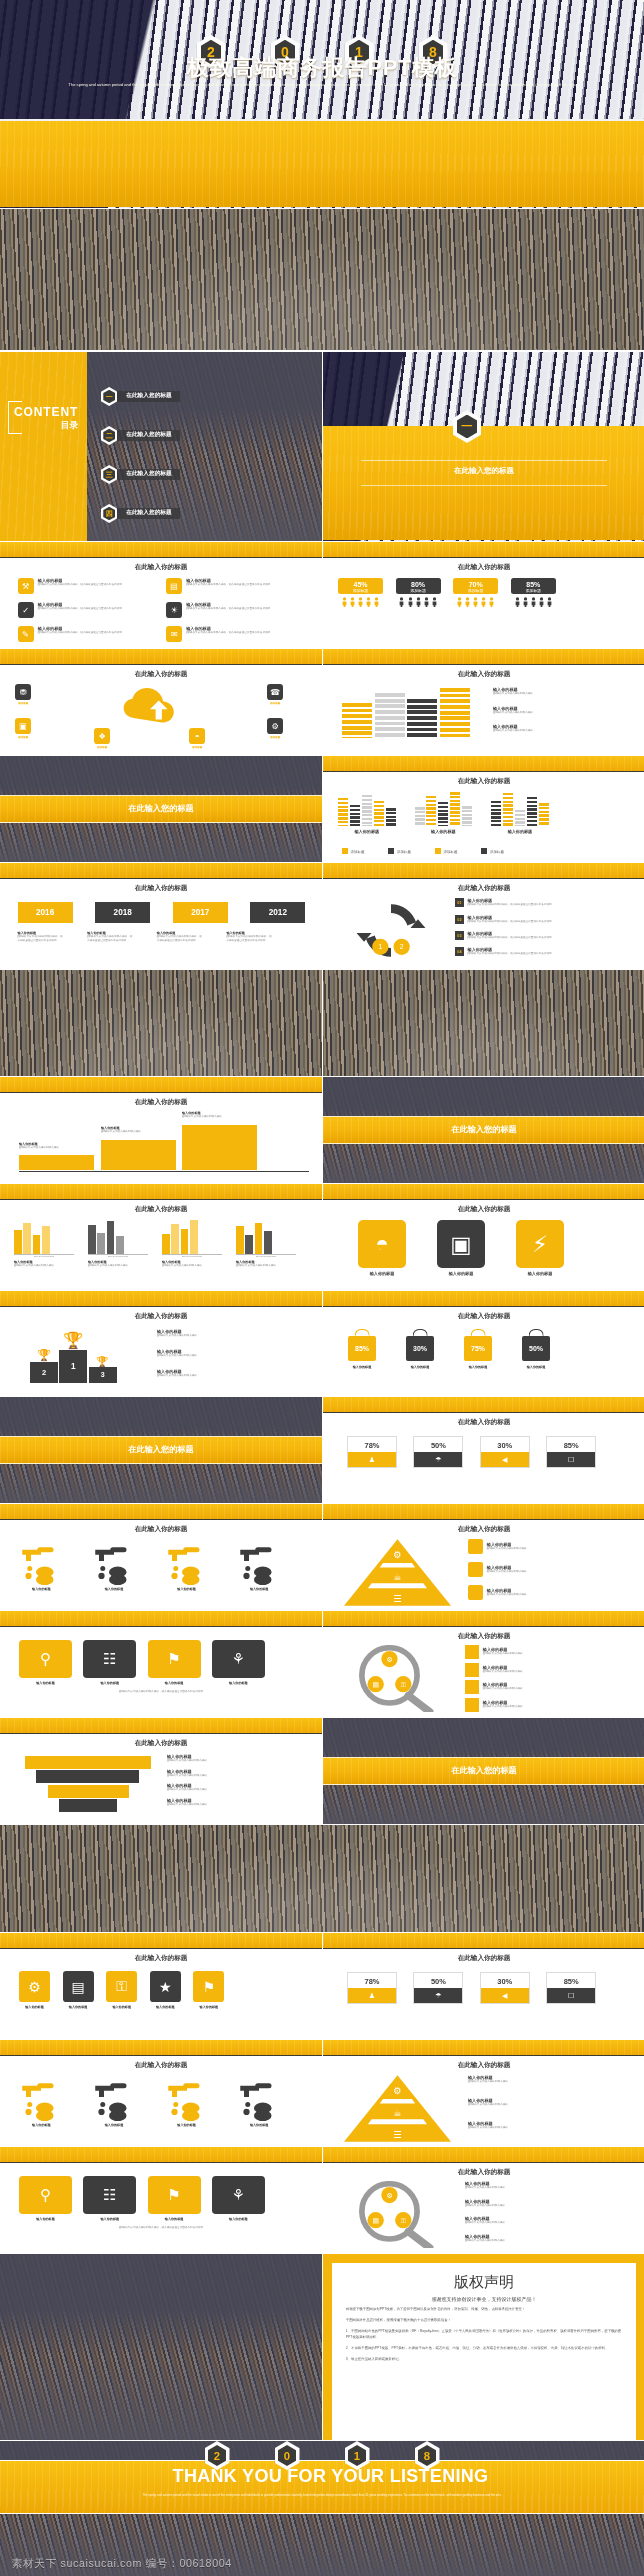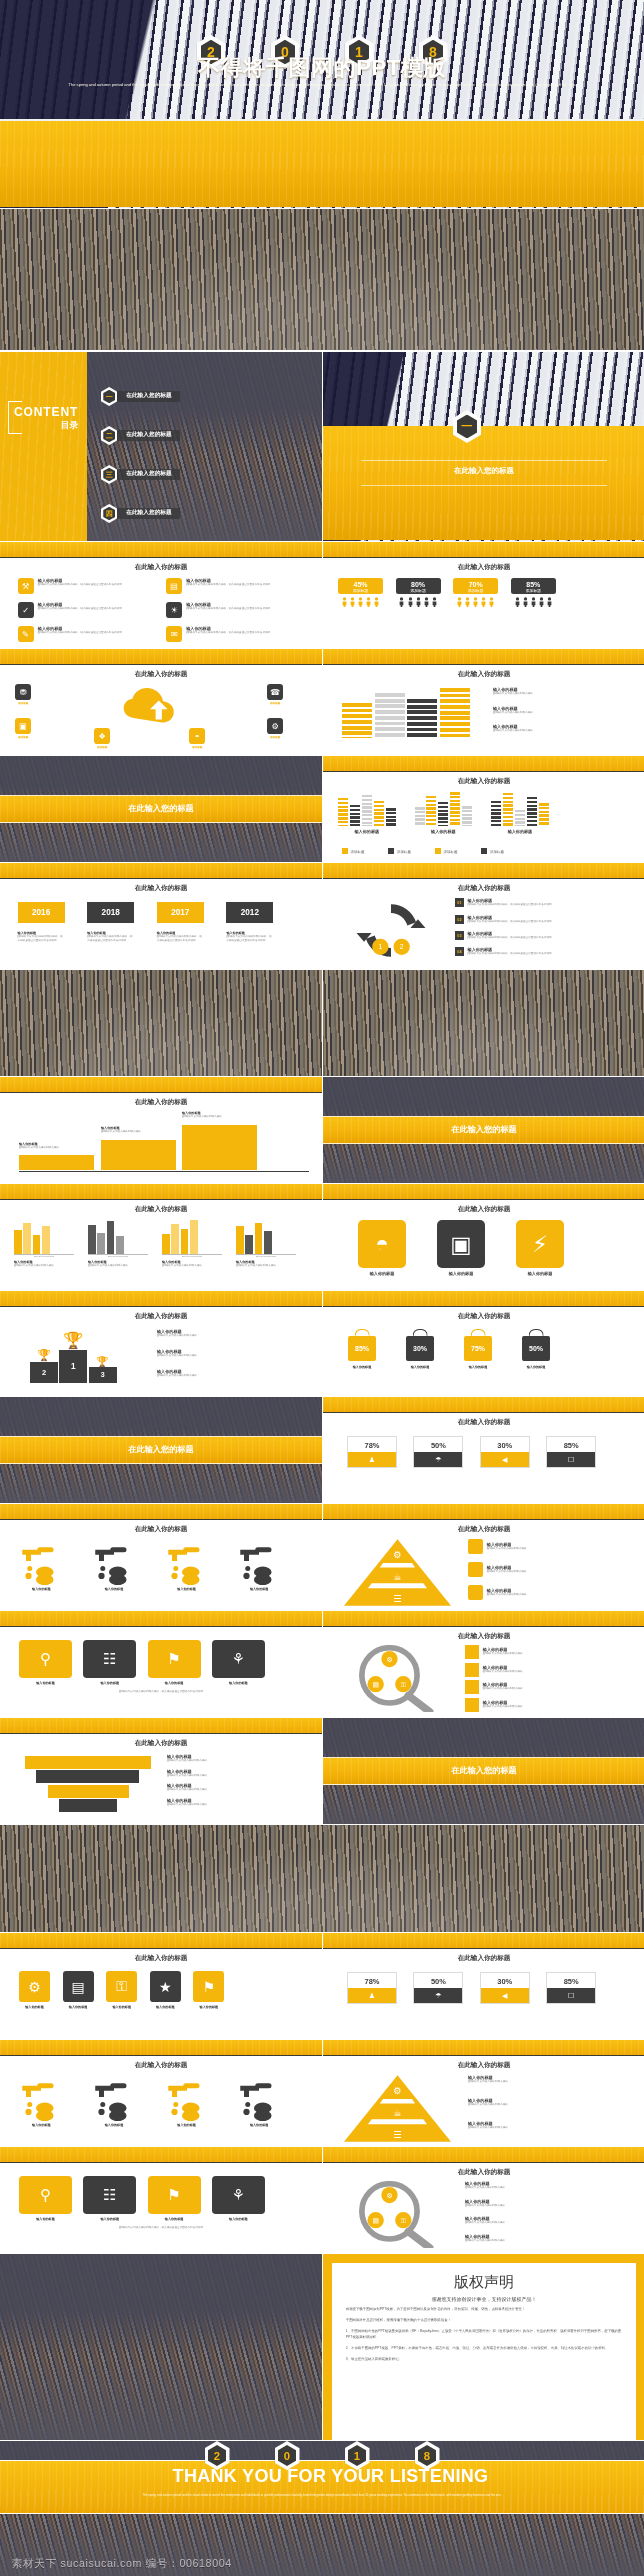--- a/index.html
+++ b/index.html
@@ -111,21 +111,21 @@
   .mini-p { font-size:2.6px; color:#8a8a8a; line-height:1.6; }
 
   .pct-card { width:45px; border-radius:2.5px; padding:2.5px 0 1.9px; text-align:center; color:#fff; }
   .pct-card .big { font-size:7px; font-weight:bold; }
   .pct-card .sm { font-size:3.8px; }
   .person { width:5px; height:10px; display:inline-block; }
 
   .legend-chip { width:5.7px; height:5.7px; display:inline-block; vertical-align:-0.6px; }
   .legend-txt { font-size:3.5px; color:#4a4a4a; }
 
-  .year-box { width:47px; height:21.4px; display:flex; align-items:center; justify-content:center; font-size:8.2px; font-weight:bold; }
+  .year-box { width:55px; height:21.4px; display:flex; align-items:center; justify-content:center; font-size:8.2px; font-weight:bold; }
   .year-y { background:#F5B60C; color:#fff; }
   .year-d { background:#3d3d3d; color:#fff; }
 
   .num-badge { width:8.8px; height:8.8px; background:#3d3d3d; color:#F5B60C; font-size:3.8px; font-weight:bold;
     display:flex; align-items:center; justify-content:center; }
 
   .bagwrap { text-align:center; }
   .bag { width:28px; height:25px; background:#F5B60C; border-radius:1.9px; position:relative; margin:0 auto;
     display:flex; align-items:center; justify-content:center; color:#fff; font-size:7px; font-weight:bold; }
   .bag::before { content:""; position:absolute; top:-7px; left:50%; transform:translateX(-50%);
@@ -169,21 +169,21 @@
           <span class="inner">0</span>
         </span>
       <span class="hex">
           <span class="inner">1</span>
         </span>
       <span class="hex">
           <span class="inner">8</span>
         </span>
     </div>
 
-    <div class="title">不得将千图网的PPT模版</div>
+    <div class="title">极致高端商务报告PPT模板</div>
     <div class="subtitle">The spring and autumn period and the visual studio is one of the enterprises and individuals to provide professional creativity, brand integration design consultants, more than 15 years working experience. To customers as the benchmark, with wisdom grafting business and the arts.</div>
   </div>
 
   <div class="slide full" style="top:209px;height:141px;">
     <div class="photo dark"></div>
   </div>
 
   <div class="slide half" style="left:0;top:352px;height:189px;">
     <div class="photo shelf"></div>
     <div class="toc-left"></div>

